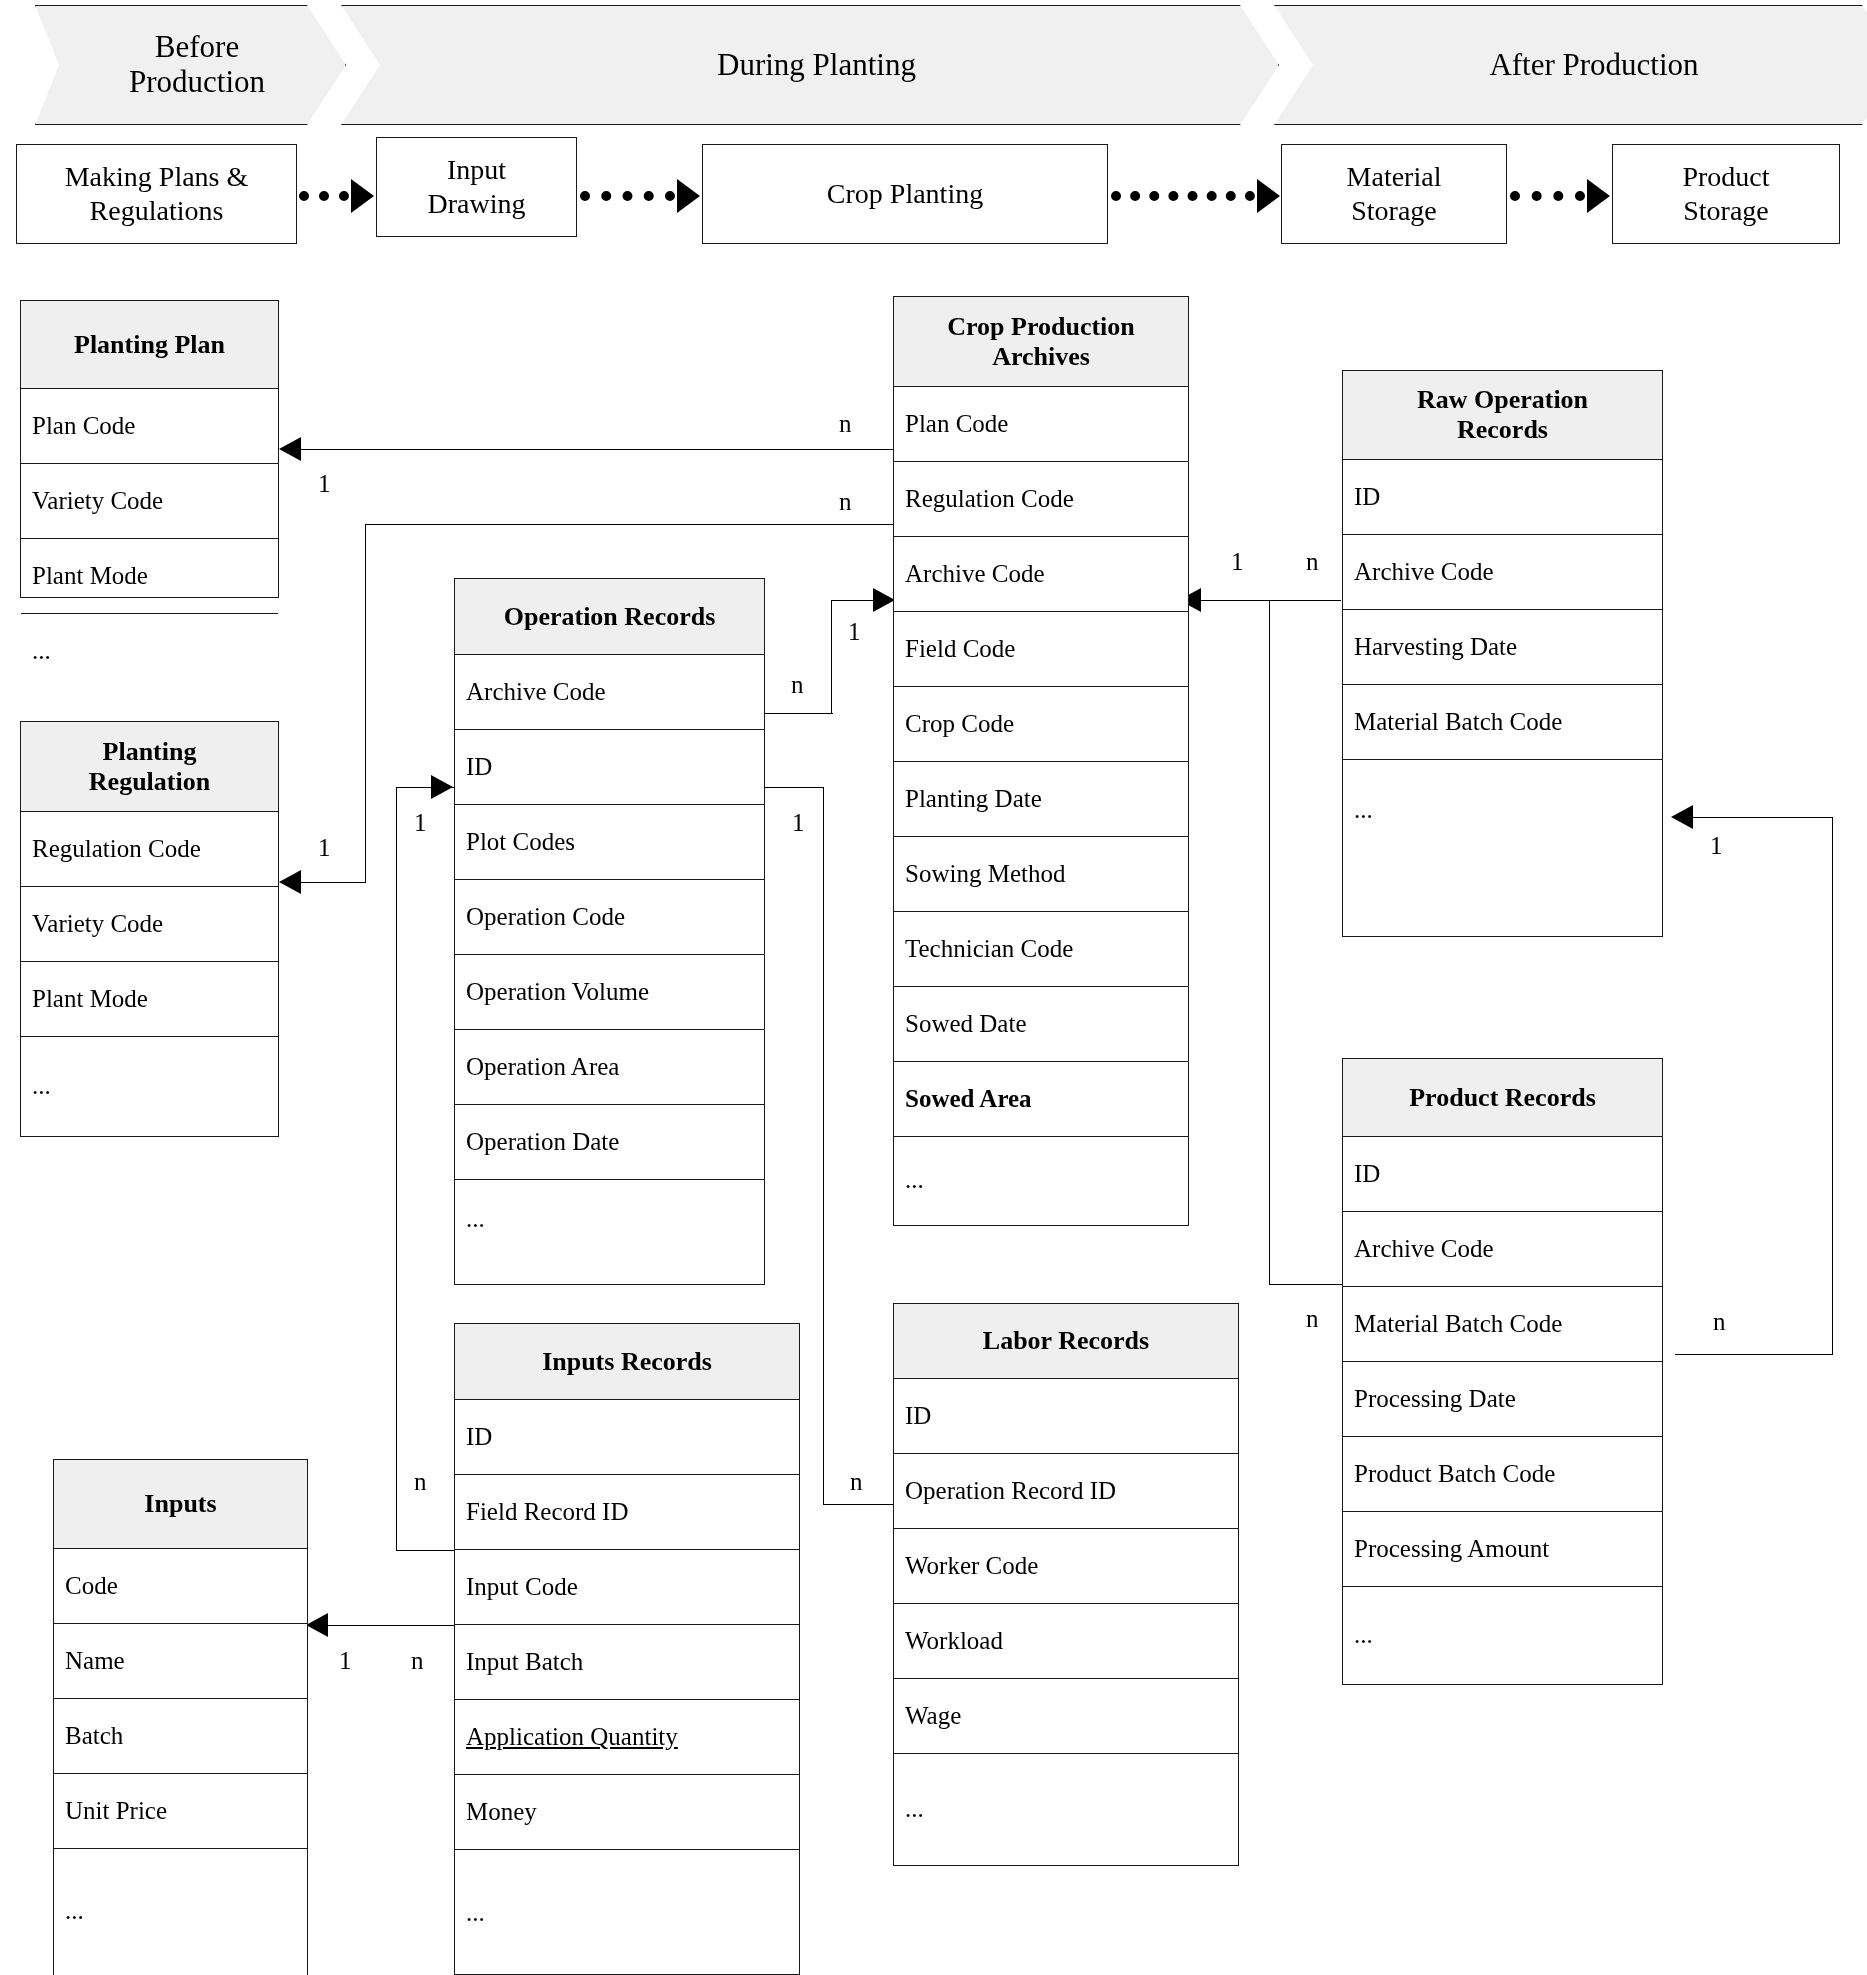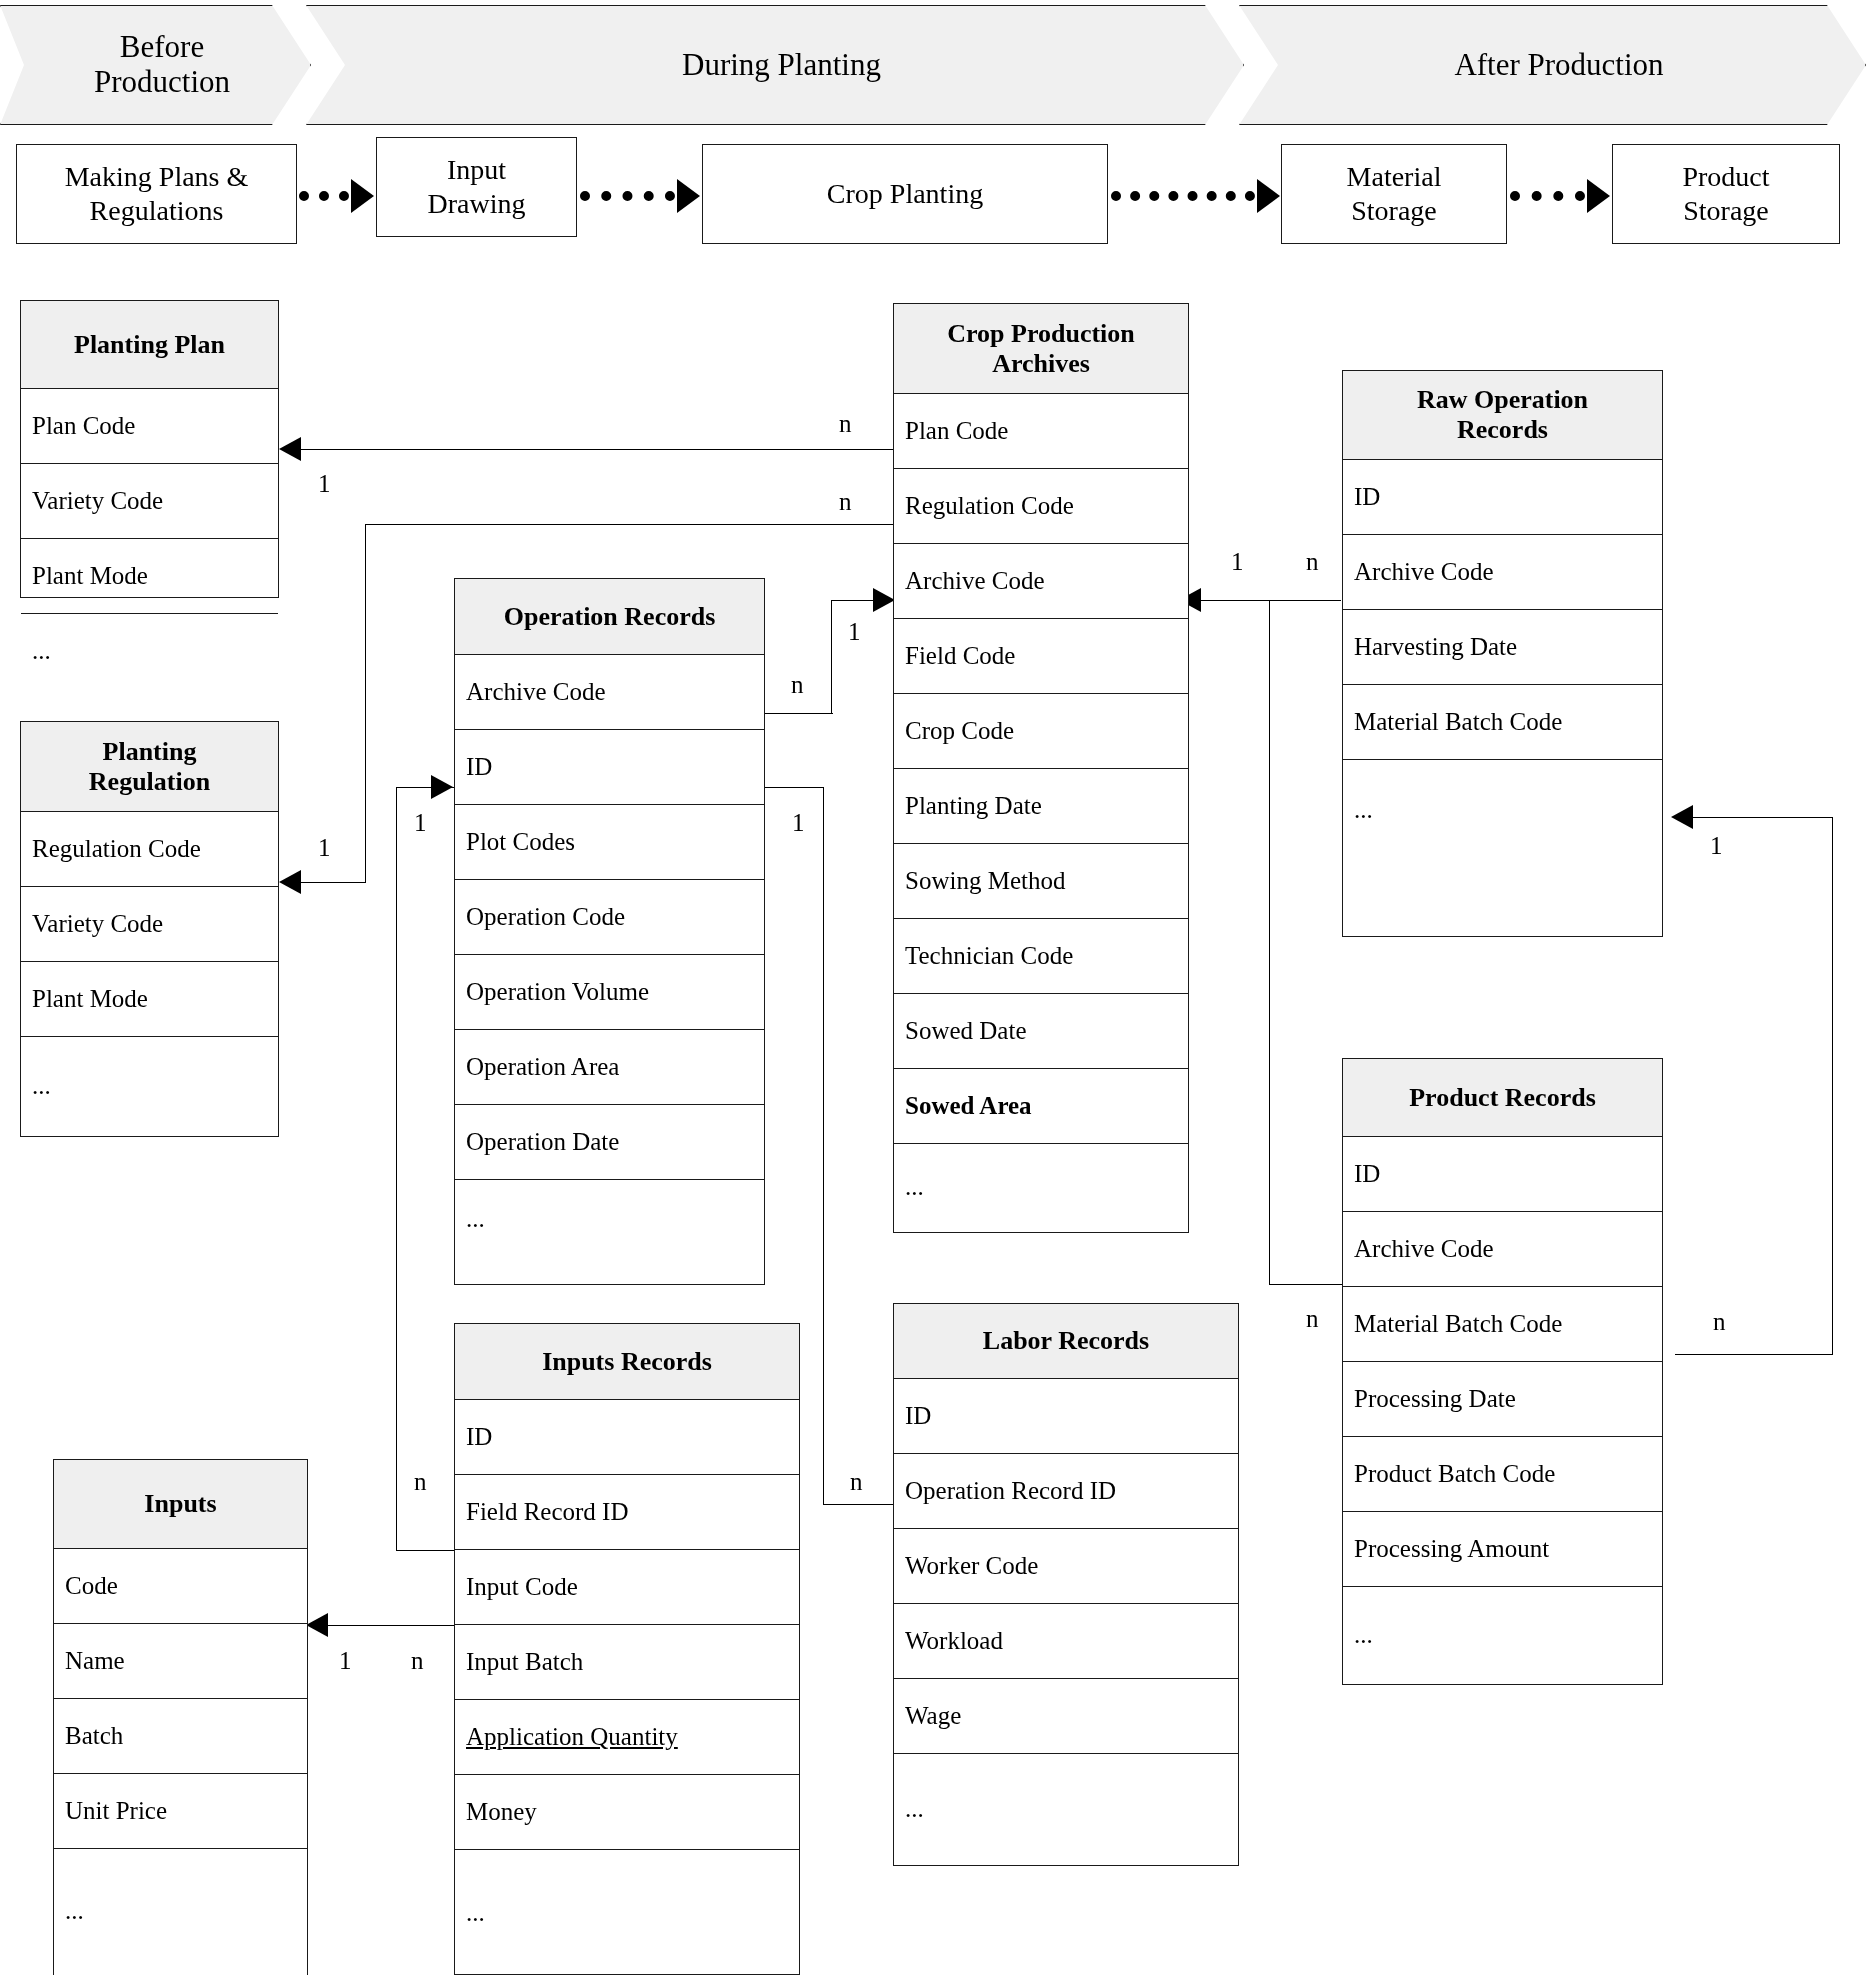--- a/index.html
+++ b/index.html
@@ -9,20 +9,21 @@
   
   .phase{
     position:absolute;
     background:#f0f0f0;
     border:1px solid #1a1a1a;
     display:flex;align-items:center;justify-content:center;
     text-align:center;
     font-size:31px;
     line-height:1.12;
     box-sizing:border-box;
+    margin-left:35px;
   }
   .phase.p1{clip-path:polygon(0 0, calc(100% - 39px) 0, 100% 50%, calc(100% - 39px) 100%, 0 100%, 24px 50%);}
   .phase.p2{clip-path:polygon(0 0, calc(100% - 39px) 0, 100% 50%, calc(100% - 39px) 100%, 0 100%, 39px 50%);}
   .phase .ptxt{padding:0 35px 0 48px;}
 
   
   .proc{
     position:absolute;
     background:#ffffff;
     border:1px solid #1a1a1a;
@@ -250,21 +251,21 @@
     <div class="row" style="height:75px;">Archive Code</div>
     <div class="row" style="height:75px;">ID</div>
     <div class="row" style="height:75px;">Plot Codes</div>
     <div class="row" style="height:75px;">Operation Code</div>
     <div class="row" style="height:75px;">Operation Volume</div>
     <div class="row" style="height:75px;">Operation Area</div>
     <div class="row" style="height:75px;">Operation Date</div>
     <div class="row" style="height:77px;">...</div>
   </div>
 
-  <div class="ent" style="left:893px;top:303px;width:296px;height:930px;">
+  <div class="ent" style="left:893px;top:296px;width:296px;height:930px;">
     <div class="hdr" style="height:90px;flex-direction:column;">
       <div>Crop Production</div>
       <div>Archives</div>
     </div>
     <div class="row" style="height:75px;">Plan Code</div>
     <div class="row" style="height:75px;">Regulation Code</div>
     <div class="row" style="height:75px;">Archive Code</div>
     <div class="row" style="height:75px;">Field Code</div>
     <div class="row" style="height:75px;">Crop Code</div>
     <div class="row" style="height:75px;">Planting Date</div>

